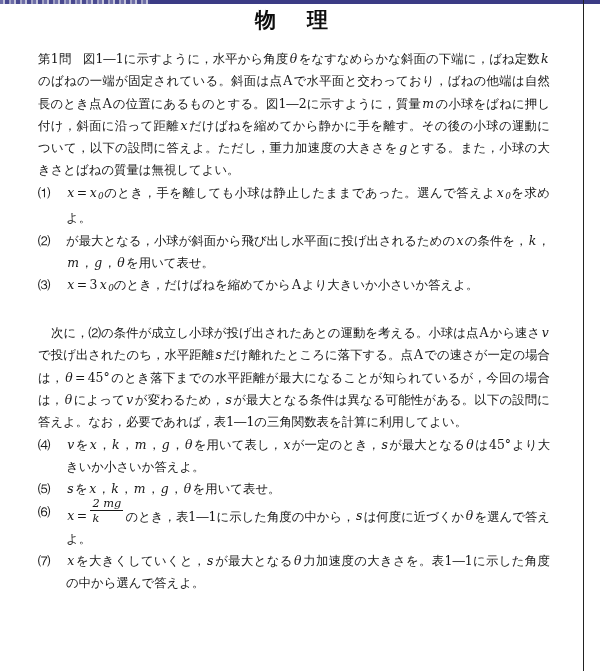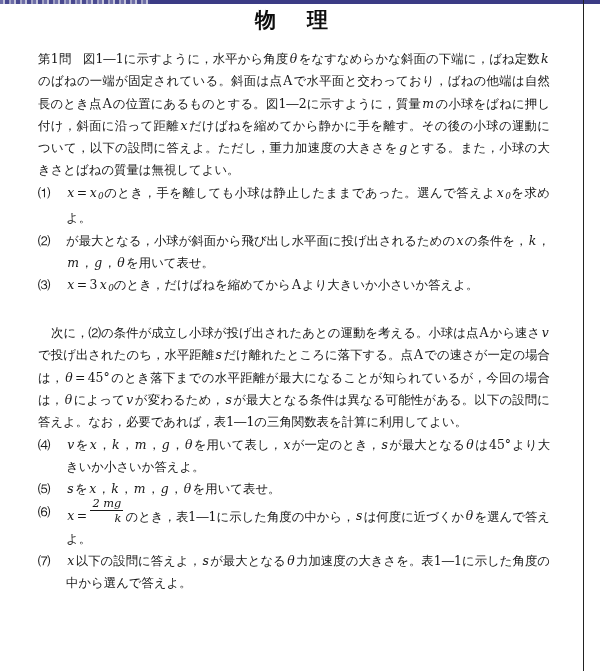--- a/index.html
+++ b/index.html
@@ -113,21 +113,21 @@
     width: 26px;
     text-align: left;
     font-size: 12.2px;
   }
   .blank-line { height: 22.3px; }
   .indent1 { text-indent: 1.05em; }
   
   .frac {
     display: inline-block;
     vertical-align: -0.48em;
-    text-align: right;
+    text-align: left;
     font-size: 0.92em;
     line-height: 1.06;
     padding: 0 0.18em;
     position: relative;
     top: -0.28em;
   }
   .frac .num-part {
     display: block;
     font-style: italic;
     padding: 0 0.18em 0.5px 0.18em;
@@ -190,18 +190,18 @@
 
       <div class="item">
         <span class="num">⑸</span><span class="var">s</span><span>を</span><span class="var">x</span><span>，</span><span class="var">k</span><span>，</span><span class="var">m</span><span>，</span><span class="var">g</span><span>，</span><span class="var">θ</span><span>を用いて表せ。</span>
       </div>
 
       <div class="item">
         <span class="num">⑹</span><span class="var">x</span><span class="rm">=</span><span class="frac"><span class="num-part">2 mg</span><span class="bar"></span><span class="den-part">k</span></span><span>のとき，表1―1に示した角度の中から，</span><span class="var">s</span><span>は何度に近づくか</span><span class="var">θ</span><span>を</span><span>選んで答えよ。</span>
       </div>
 
       <div class="item">
-        <span class="num">⑺</span><span class="var">x</span><span>以下の設問に答えよ，</span><span class="var">s</span><span>が最大となる</span><span class="var">θ</span><span>力加速度の大きさを。表1―1に示し</span><span>た角度の中から選んで答えよ。</span>
+        <span class="num">⑺</span><span class="var">x</span><span>を大きくしていくと，</span><span class="var">s</span><span>が最大となる</span><span class="var">θ</span><span>力加速度の大きさを。表1―1に示し</span><span>た角度の中から選んで答えよ。</span>
       </div>
 
     </div>
   </div>
 </div>
 
 </body></html>

